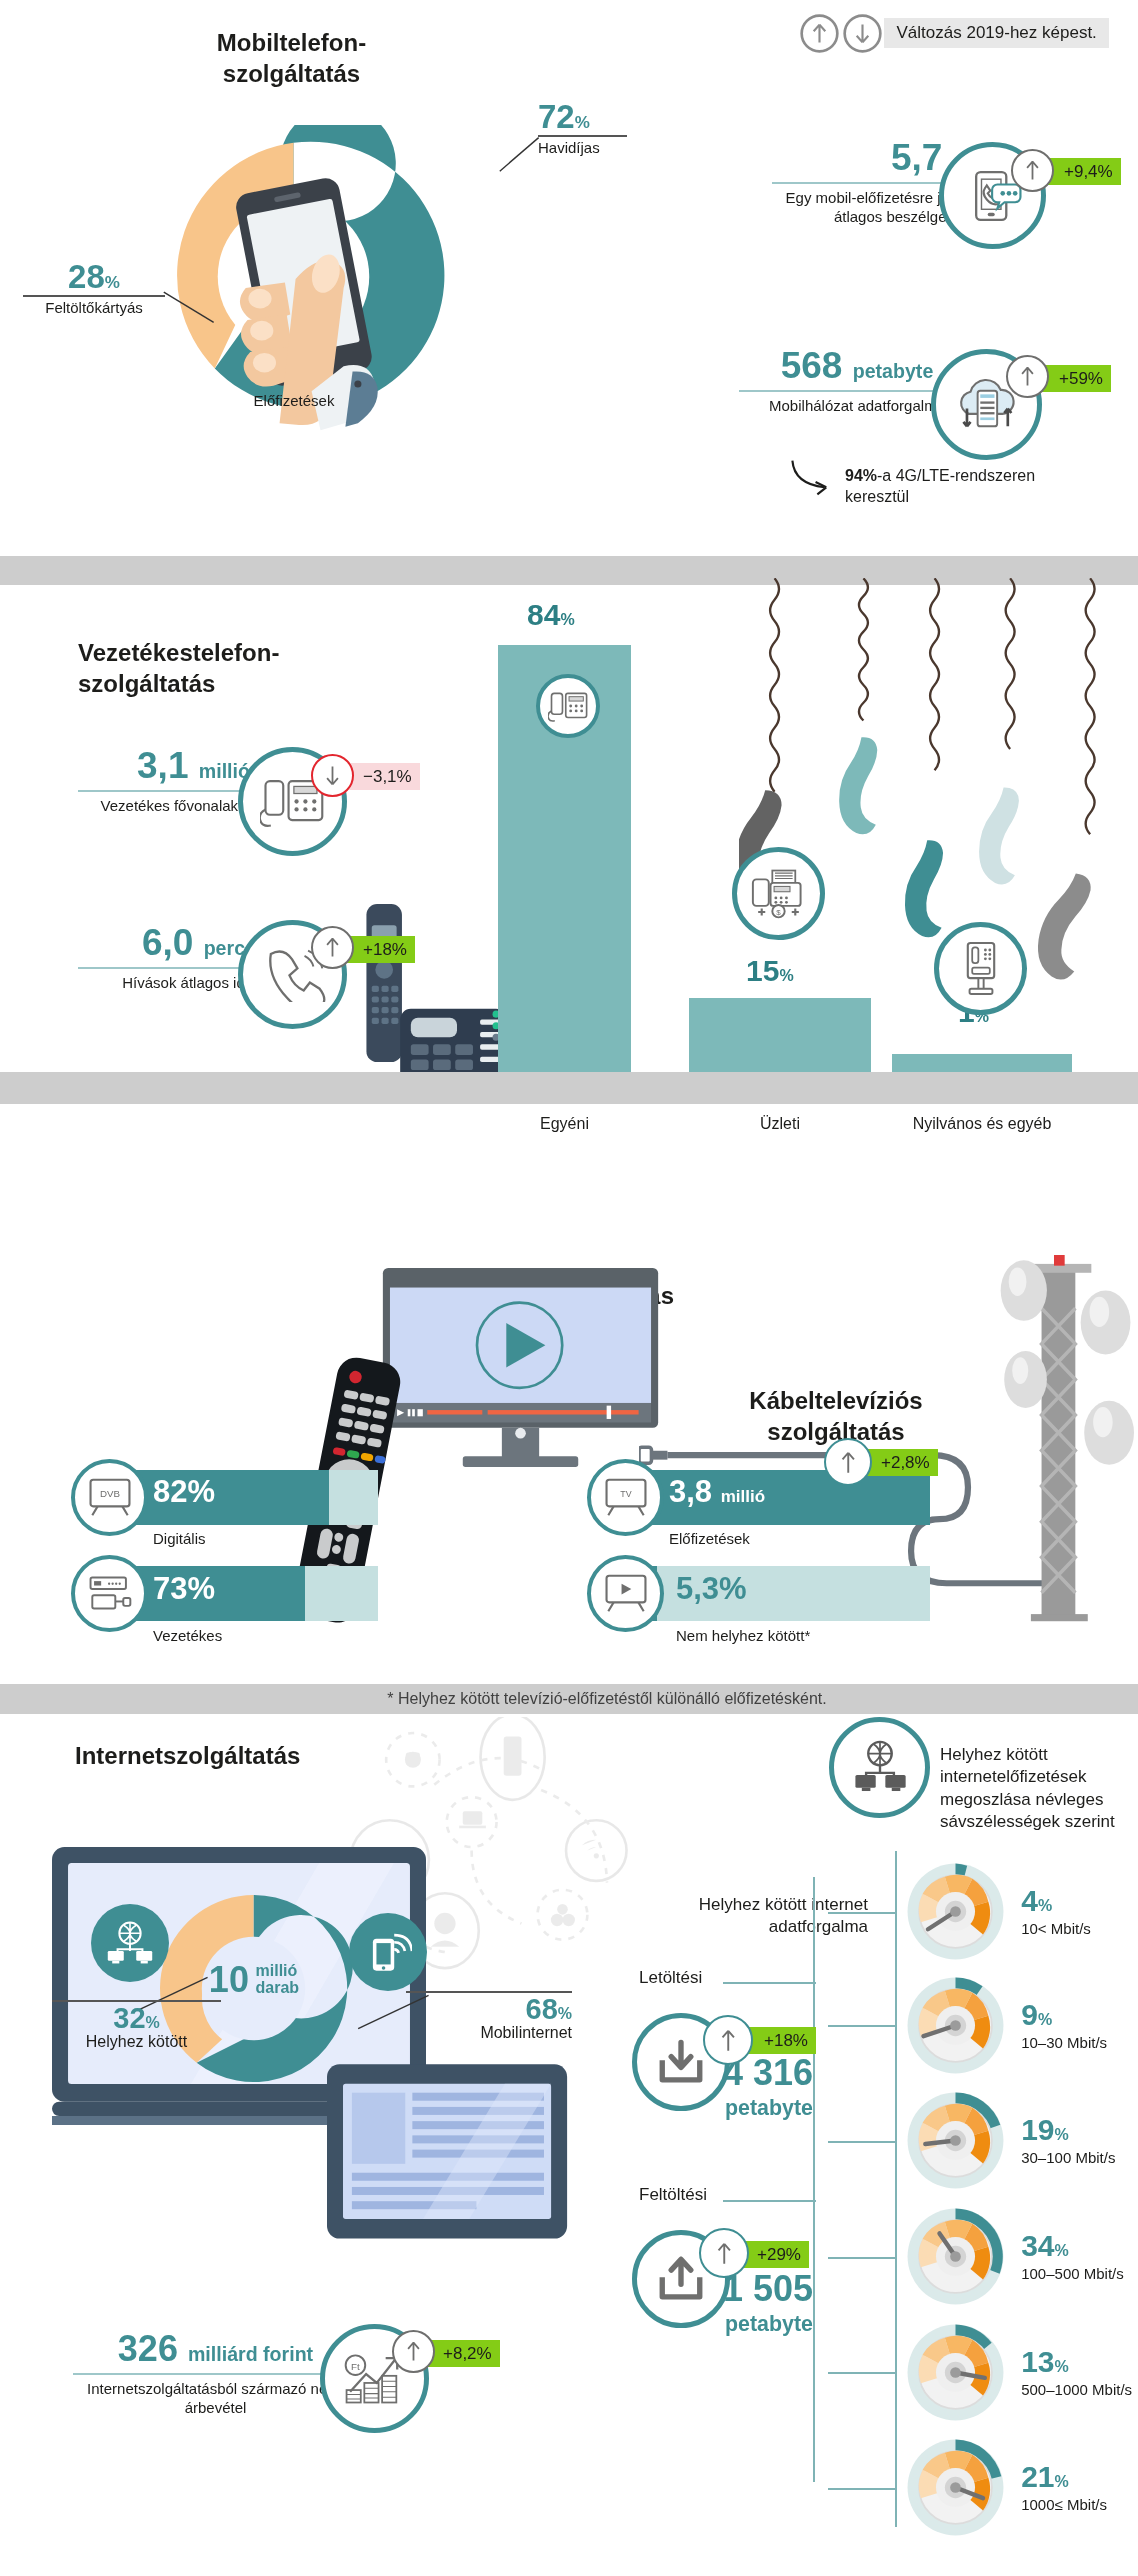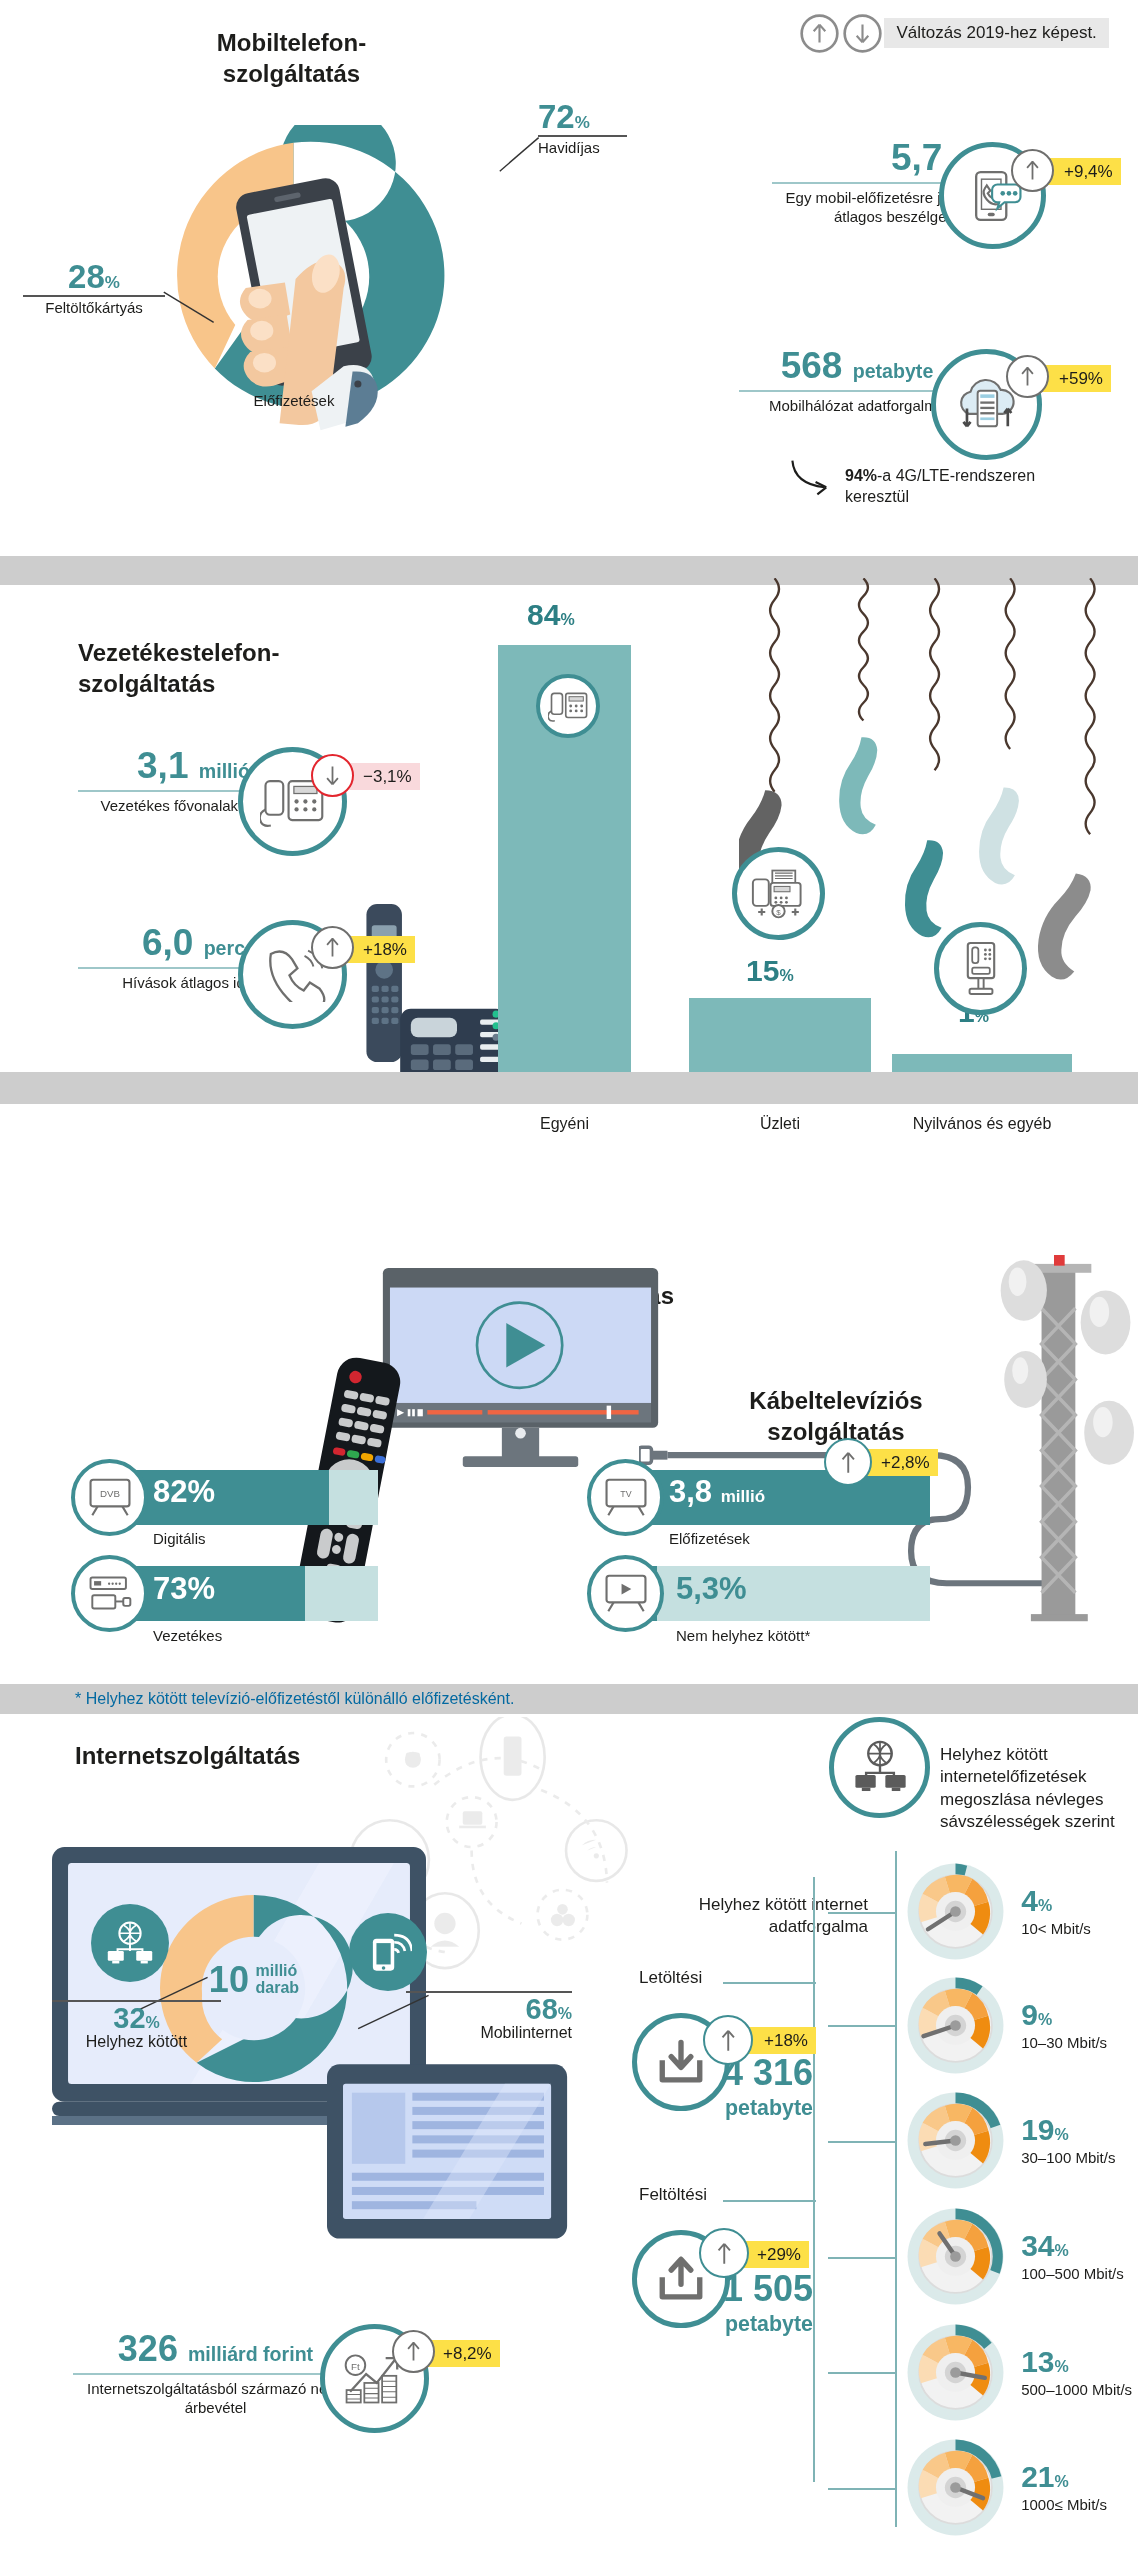--- a/index.html
+++ b/index.html
@@ -27,29 +27,29 @@
   }
   .arrow-badge {
     position:absolute; width:43px; height:43px; border-radius:50%;
     border:2.7px solid #6f6f6e; background:#fff;
     display:flex; align-items:center; justify-content:center; z-index:5;
   }
   .arrow-badge.down-red { border-color:#e3262e; }
   .pill {
     position:absolute; height:27px; padding:0 8px 0 27px;
     display:flex; align-items:center; font-size:17px; color:#1d1d1b;
-    background:#fde047; z-index:4; white-space:nowrap;
+    background:#84cc16; z-index:4; white-space:nowrap;
   }
   .pill.neg { background:#f9d9dc; }
 
   
   .band { position:absolute; left:0; width:1139px; background:#cdcdcd; }
   .footnote {
     position:absolute; left:0; width:1139px; background:#cdcdcd;
-    font-size:16px; padding:6.2px 0 6.2px 75px; color:#0369a1;
+    font-size:16px; padding:6.2px 0 6.2px 75px; color:#404040;text-align:center;
   }
 
   
   .legend-pill {
     position:absolute; background:#e8e8e8; height:30px;
     display:flex; align-items:center; padding:0 12.5px; font-size:17px;
   }
 
   
   .callout .num { font-size:33px; font-weight:bold; color:#3f8e93; line-height:1; }

